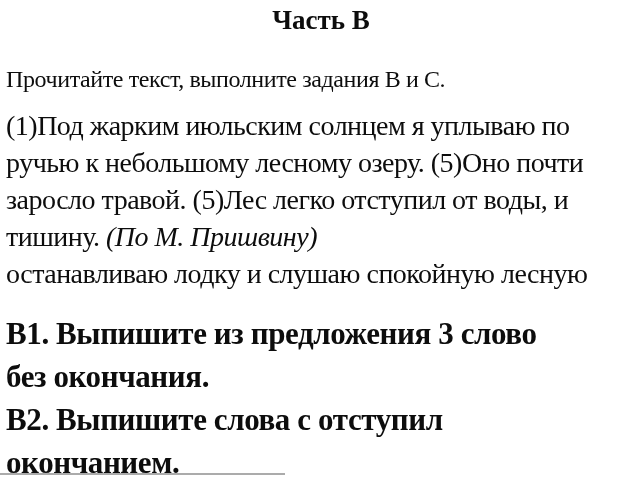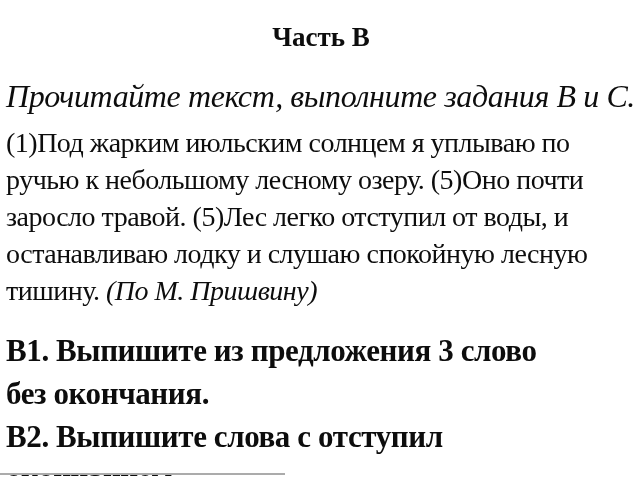--- a/index.html
+++ b/index.html
@@ -9,33 +9,32 @@
   }
   .page {
     position: relative;
     width: 640px;
     height: 476px;
     background: #ffffff;
     color: #0d0d0d;
     font-family: "Liberation Serif", "DejaVu Serif", serif;
     overflow: hidden;
     box-sizing: border-box;
-    padding: 20px 4px 0 6px;
+    padding: 3px 4px 0 6px;
   }
   .title {
     text-align: center;
     font-weight: bold;
     font-size: 27px;
     line-height: 34px;
     margin-bottom: 3px;
     letter-spacing: 0px;
   }
   .instruction {
-    font-style: italic;
-    font-size: 32px;
+    font-size: 24px;
     line-height: 36px;
     white-space: nowrap;
     letter-spacing: -0.4px;
     margin-top: 24px;
   }
   .passage {
     margin-top: 10px;
   }
   .passage-line {
     font-size: 28px;
@@ -70,24 +69,24 @@
 <div class="page" style="background: rgb(255, 255, 255); color: rgb(13, 13, 13);">
 
   <div class="title">Часть В</div>
 
   <div class="instruction">Прочитайте текст, выполните задания В и С.</div>
 
   <div class="passage">
     <div class="passage-line">(1)Под жарким июльским солнцем я уплываю по</div>
     <div class="passage-line">ручью к небольшому лесному озеру. (5)Оно почти</div>
     <div class="passage-line">заросло травой. (5)Лес легко отступил от воды, и</div>
-    <div class="passage-line">останавливаю лодку и слушаю спокойную лесную</div>
     <div class="passage-line">
       <span>тишину. </span><span class="attribution">(По М. Пришвину)</span>
     </div>
+    <div class="passage-line">останавливаю лодку и слушаю спокойную лесную</div>
   </div>
 
   <div class="tasks">
     <div>
       <div class="task-line">В1. Выпишите из предложения 3 слово</div>
       <div class="task-line">без окончания.</div>
     </div>
     <div>
       <div class="task-line">В2. Выпишите слова с отступил</div>
       <div class="task-line">окончанием.</div>

